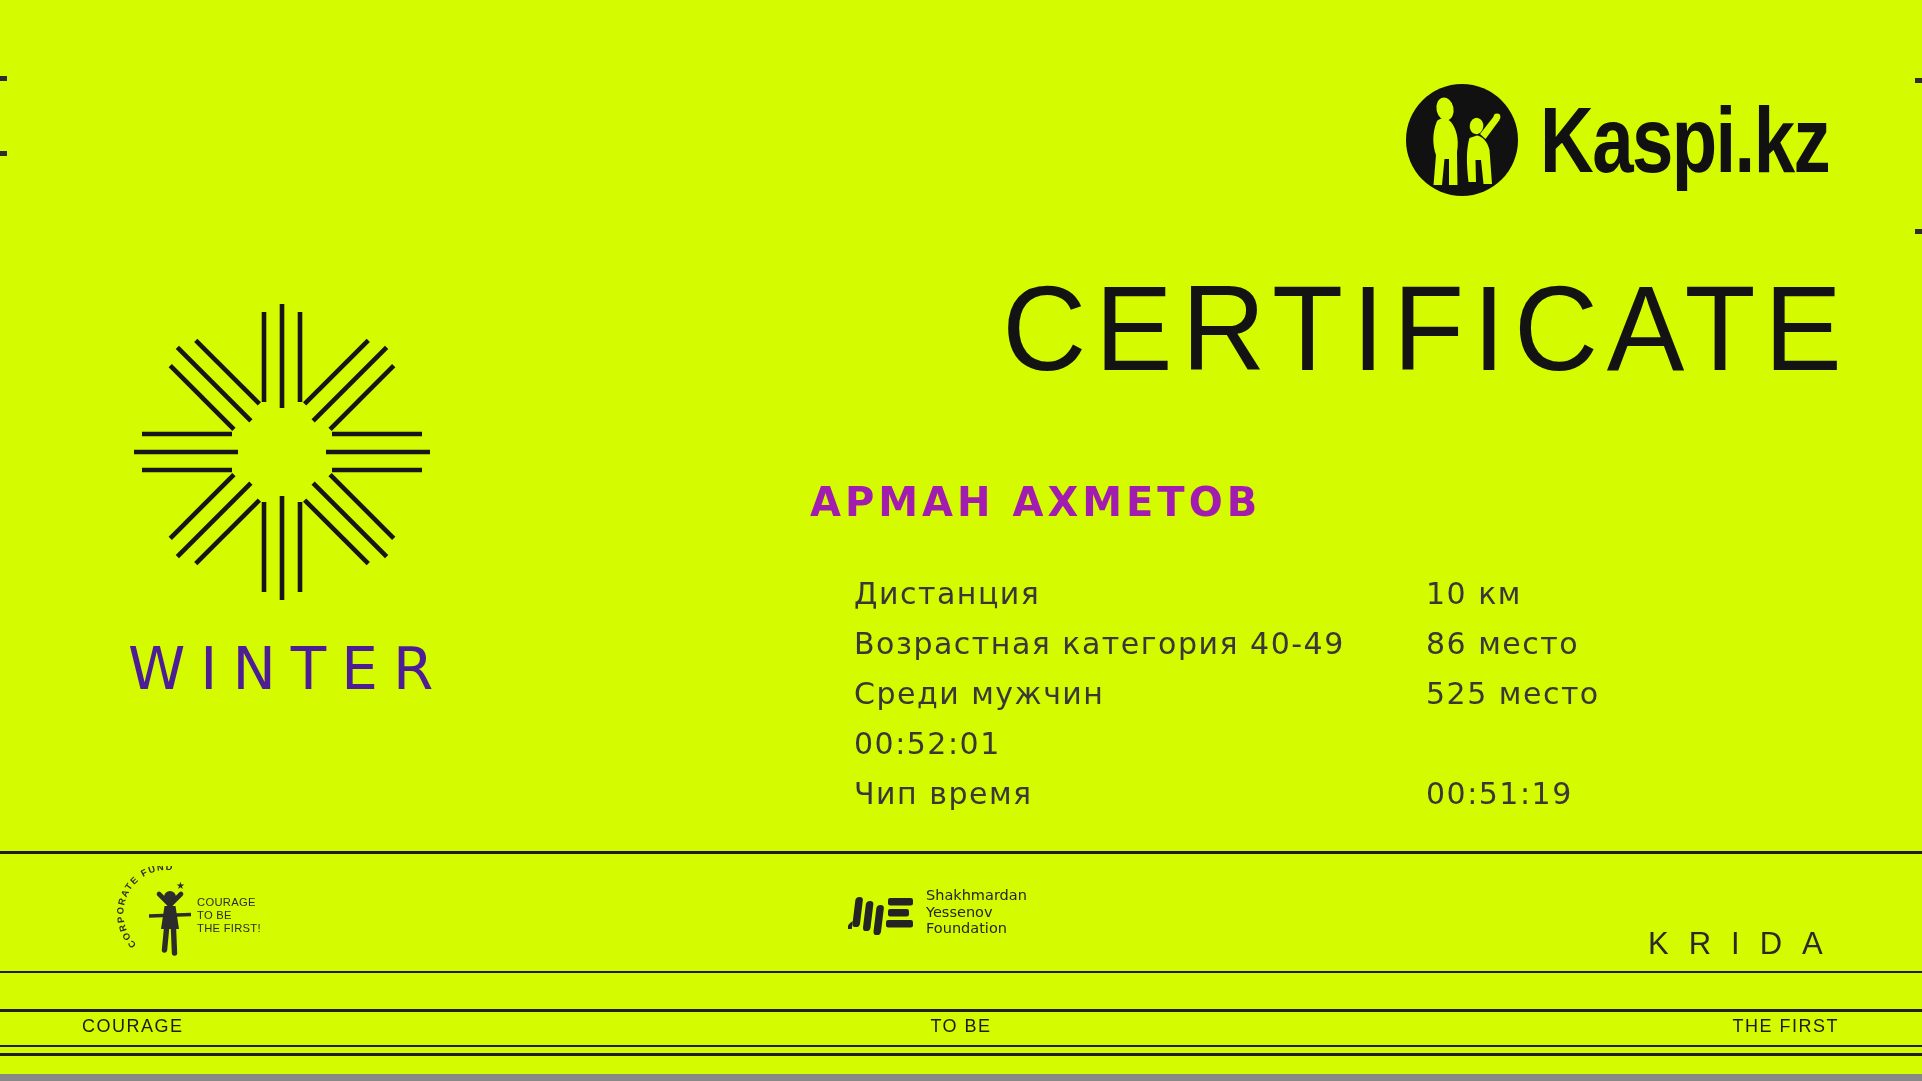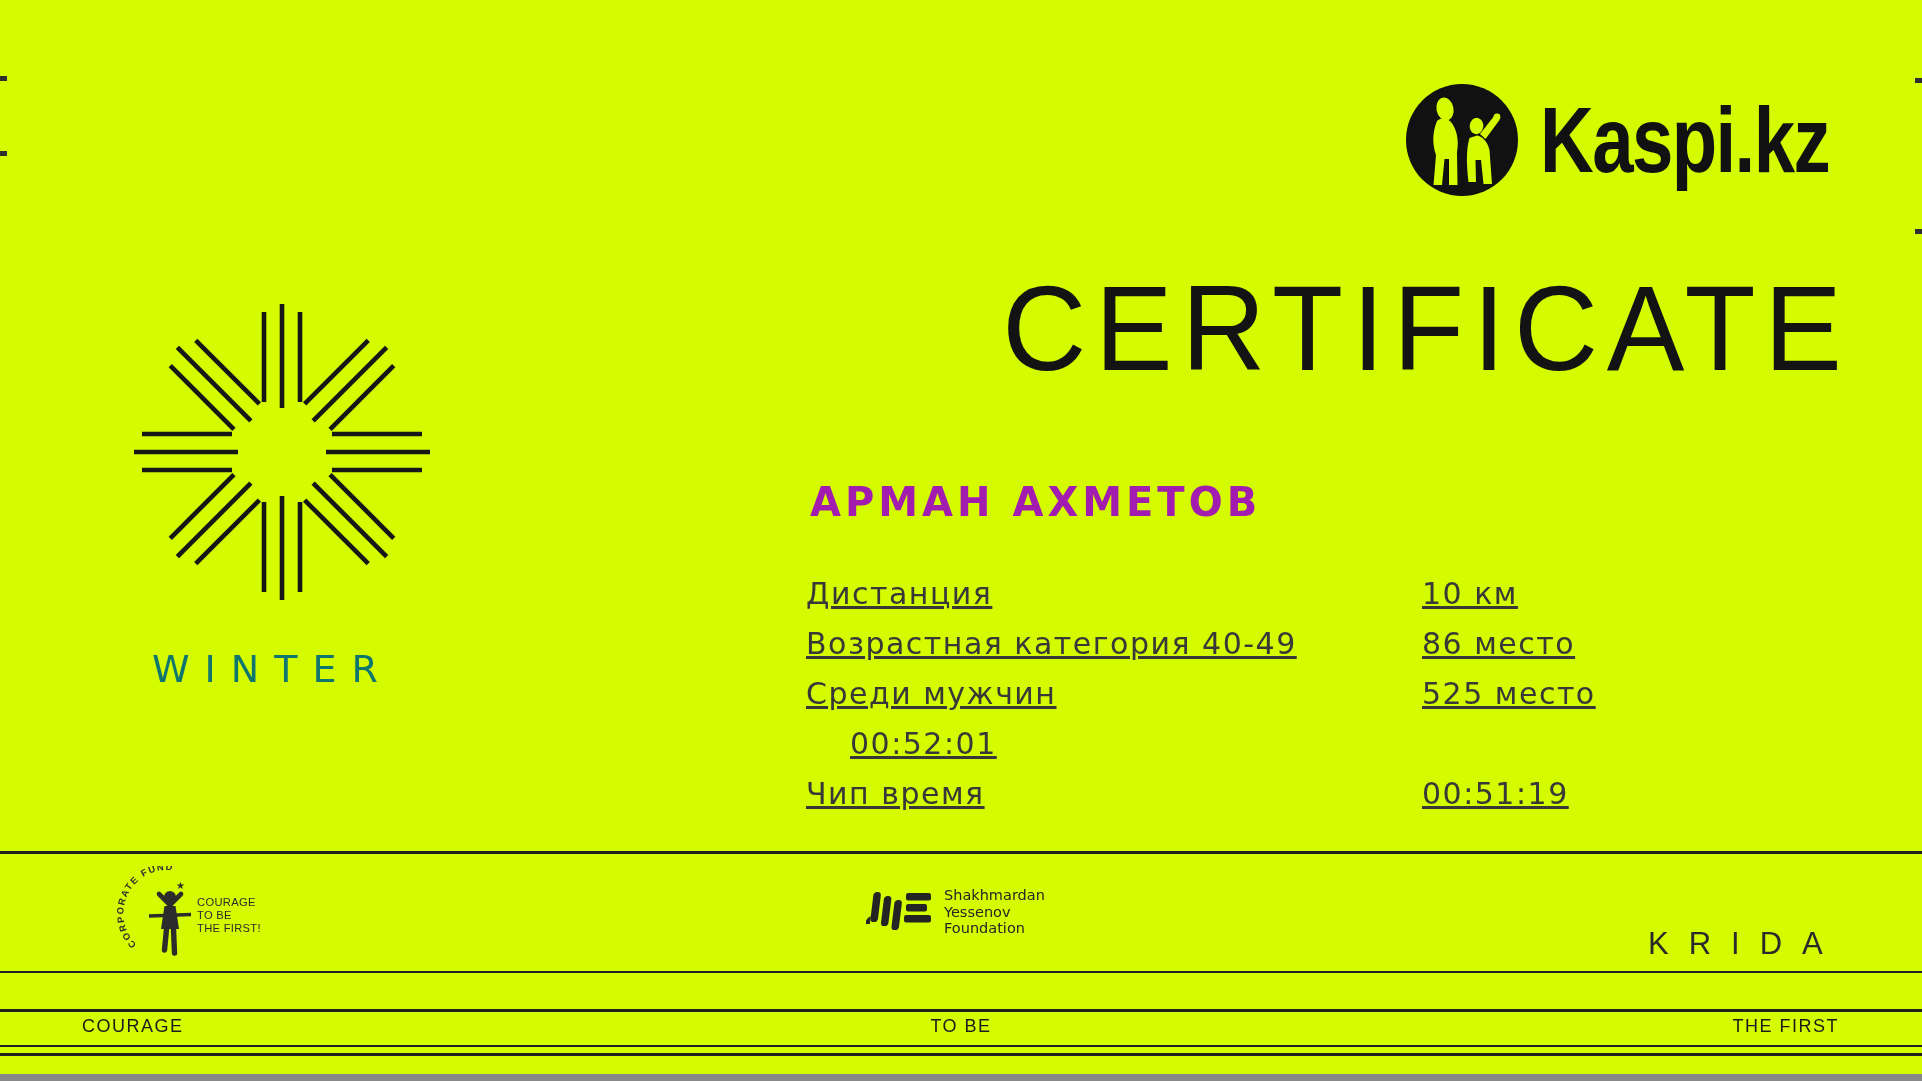--- a/index.html
+++ b/index.html
@@ -32,41 +32,41 @@
     position:absolute;right:71px;top:268px;
     font-size:120px;font-weight:400;letter-spacing:9px;line-height:1;
     color:#131313;white-space:nowrap;
     transform:scaleX(.97);transform-origin:100% 0;
   }
   
   .snowflake{position:absolute;left:120px;top:290px;width:324px;height:324px;}
   .event-name{
     position:absolute;left:128px;top:633px;
     font-family:"DejaVu Sans",sans-serif;
-    font-size:38px;line-height:72px;letter-spacing:15px;
-    color:#0f766e;white-space:nowrap;margin-left:24px;
+    font-size:58px;line-height:72px;letter-spacing:15px;
+    color:#4c1d95;white-space:nowrap;
   }
   
   .p-name{
     position:absolute;left:810px;top:482px;
     font-family:"DejaVu Sans",sans-serif;
     font-weight:700;font-size:40px;letter-spacing:4px;line-height:1;
     color:#a21caf;white-space:nowrap;
   }
-  .results{position:absolute;left:806px;top:579px;width:900px;
+  .results{position:absolute;left:854px;top:579px;width:900px;
     font-family:"DejaVu Sans",sans-serif;font-size:30px;line-height:1;
-    color:var(--text);letter-spacing:1.5px;text-decoration:underline;}
+    color:var(--text);letter-spacing:1.5px;}
   .row{display:flex;height:50px;}
   .row .lbl{width:572px;flex:none;white-space:nowrap;}
-  .row .val{white-space:nowrap;margin-left:44px;}
+  .row .val{white-space:nowrap;}
   
   .hline{position:absolute;left:0;width:1922px;background:#202020;}
   
   .badge-svg{position:absolute;left:113px;top:866px;width:170px;height:102px;}
-  .yessenov{position:absolute;left:866px;top:886px;display:flex;align-items:center;}
+  .yessenov{position:absolute;left:848px;top:886px;display:flex;align-items:flex-end;}
   .y-mark{width:66px;height:42px;margin-right:12px;}
   .y-text{font-family:"DejaVu Sans",sans-serif;font-size:14.5px;line-height:16.5px;color:#262626;padding-top:1px;}
   .krida{
     position:absolute;left:1648px;top:892px;
     font-size:31px;letter-spacing:20px;line-height:1;color:#2a2a2a;white-space:nowrap;margin-top:36px;
   }
   
   .strip-label{
     position:absolute;top:1017px;font-size:18px;letter-spacing:1.5px;line-height:1;
     color:#1c1c1c;white-space:nowrap;

